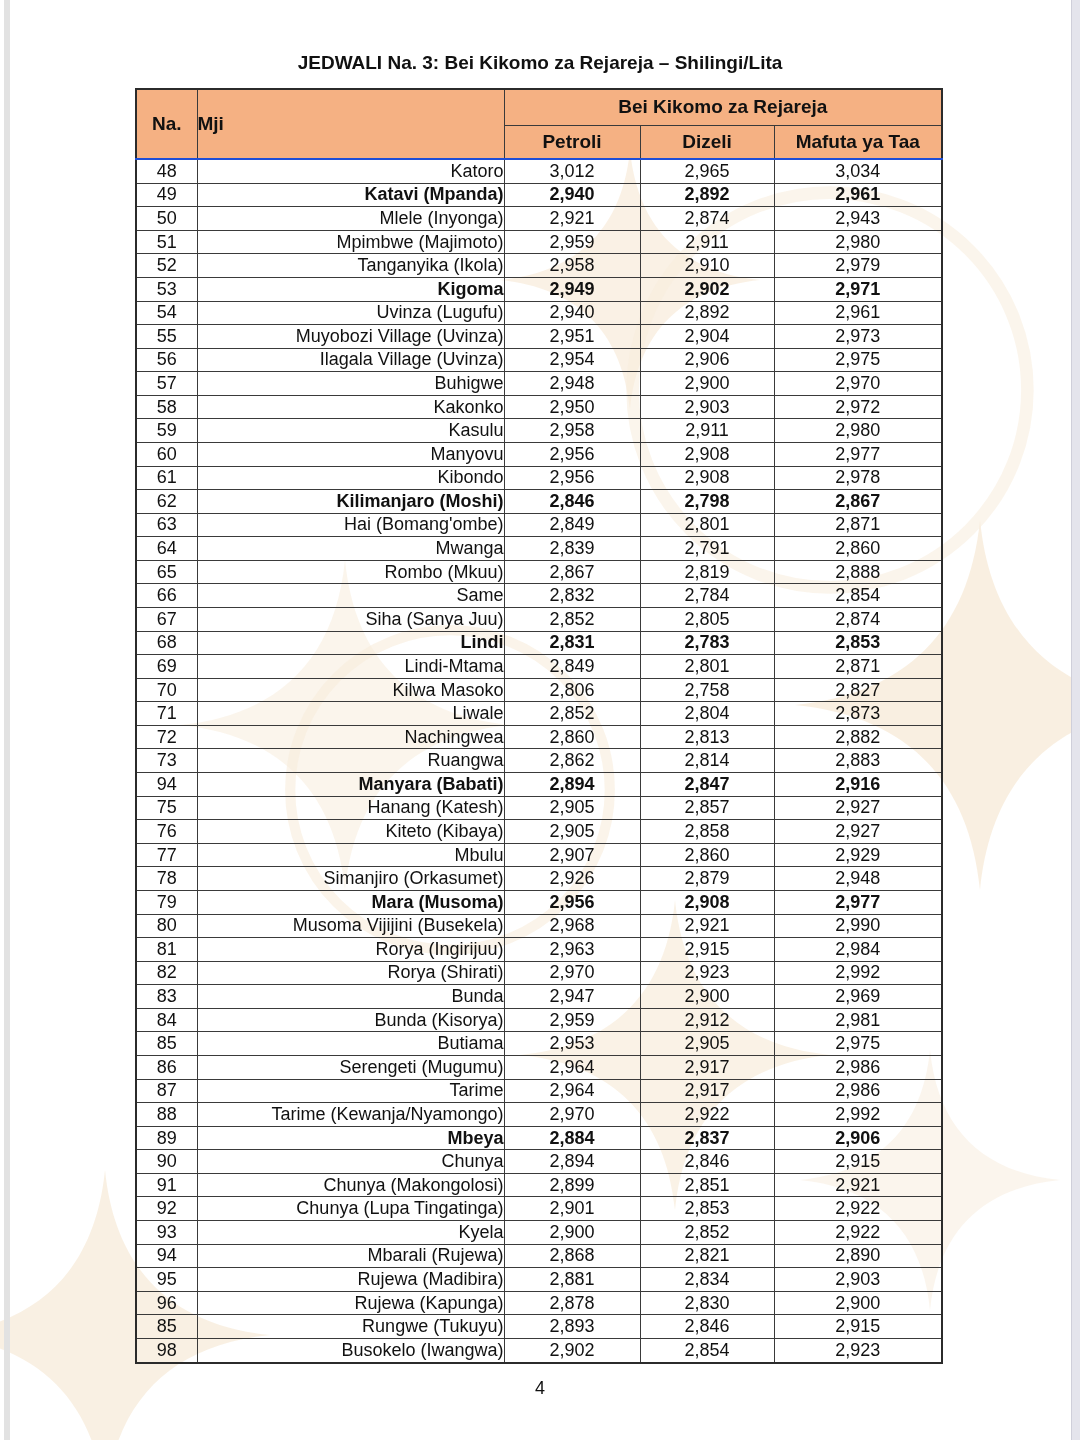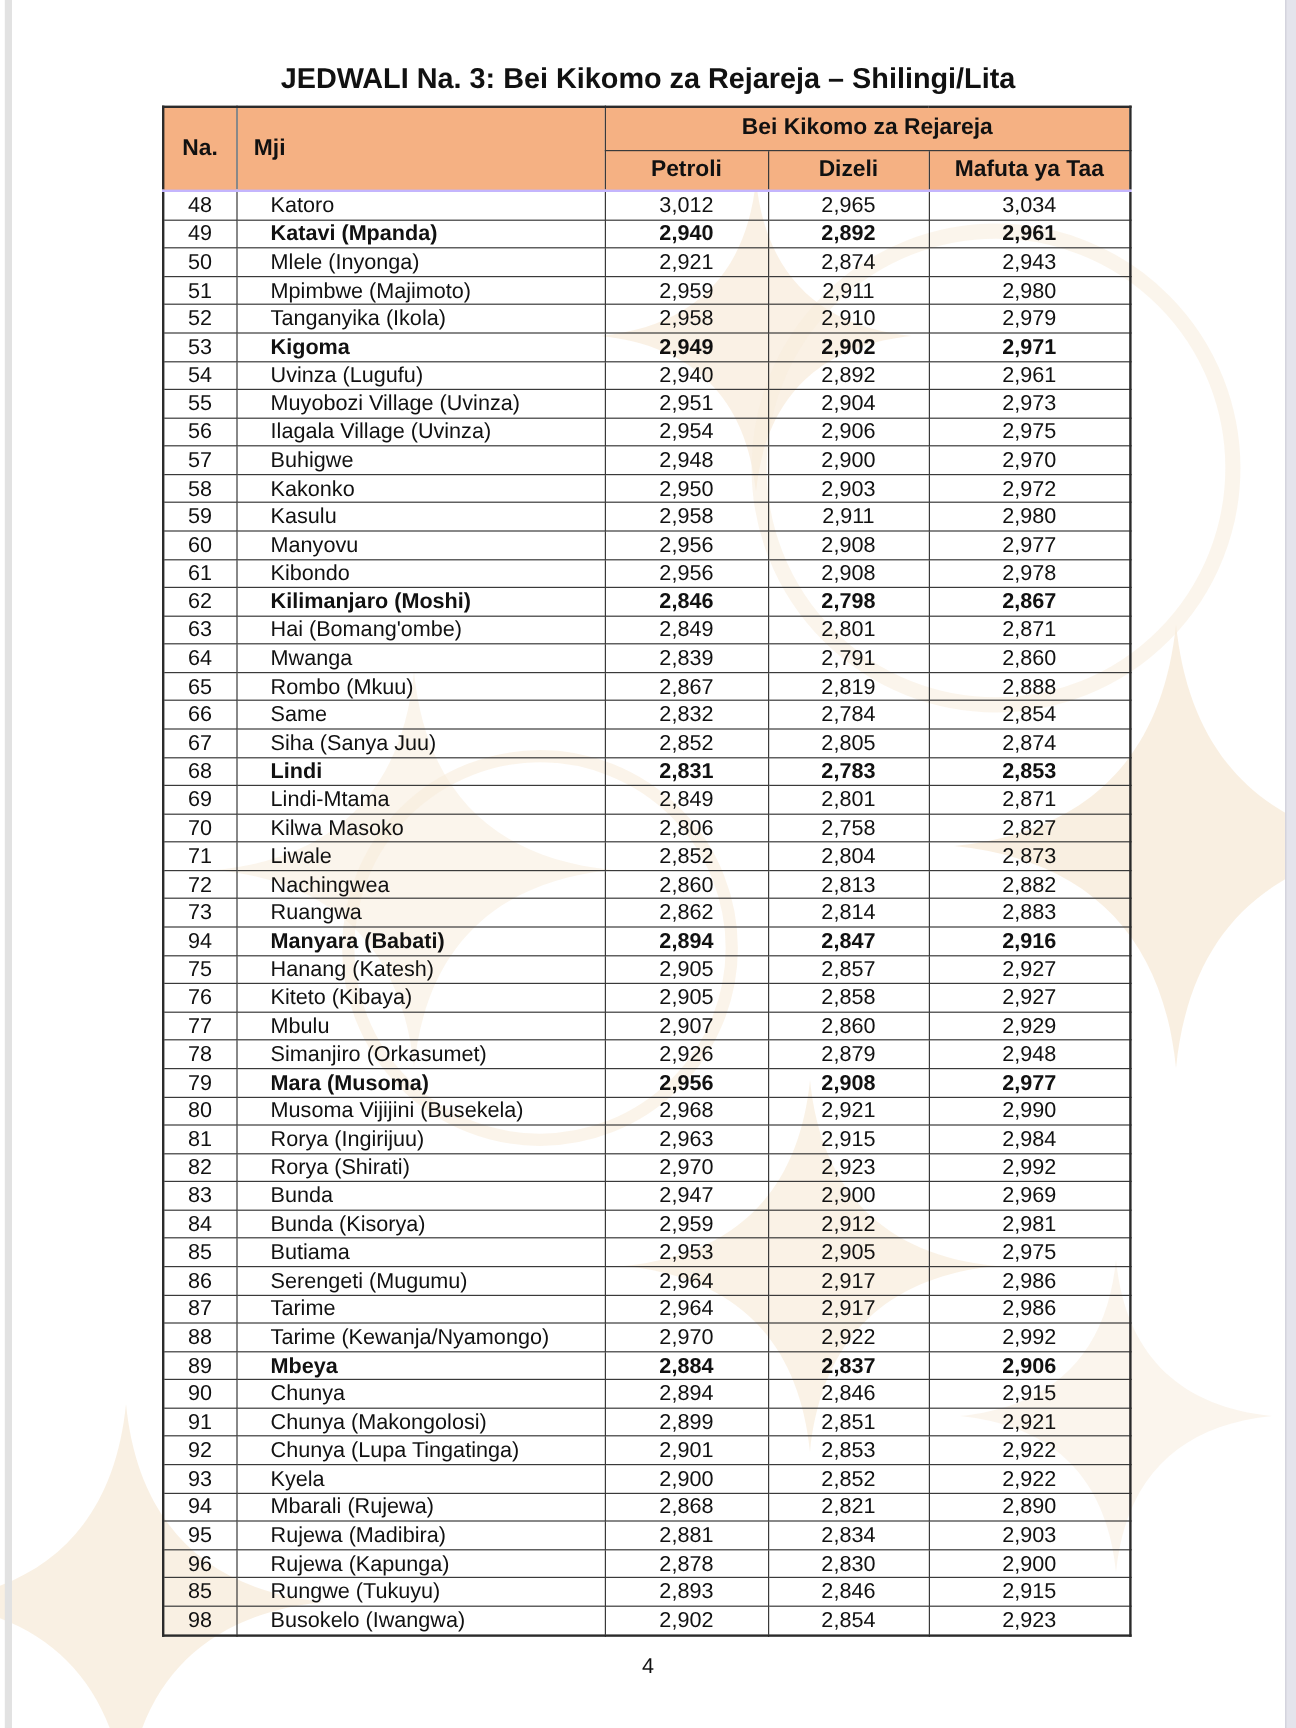--- a/index.html
+++ b/index.html
@@ -16,43 +16,43 @@
     background:#E2E2E2; z-index:3;
   }
   .edge-right {
     position:absolute; right:0; top:0; width:9px; height:1440px;
     background:#E4E4EC; border-left:1px solid #CFCFDA; z-index:3;
   }
   .watermark-layer { position:absolute; left:0; top:0; width:1080px; height:1440px; z-index:0; }
   .watermark-layer svg { position:absolute; }
   .page-title {
     position:absolute; top:52px; left:0; width:1080px;
-    text-align:center; font-size:24px; font-weight:bold; z-index:2;
+    text-align:center; font-size:19px; font-weight:bold; z-index:2;
   }
   .price-table {
     position:absolute; left:135px; top:88px; width:806px; height:1276px;
     border-collapse:collapse; table-layout:fixed; z-index:2;
     font-size:18px;
   }
   .price-table th, .price-table td {
     border:1px solid #3a3a3a;
     overflow:hidden; white-space:nowrap;
     vertical-align:middle;
   }
   .price-table { border:2px solid #2b2b2b; }
   .price-table thead th {
     background:var(--header-bg,#F5B183);
     font-weight:bold; font-size:19px; text-align:center;
   }
   .price-table thead tr.h1 { height:36px; }
   .price-table thead tr.h2 { height:34px; }
-  .price-table thead { border-bottom:2px solid #c4b5fd; }
-  th.th-mji { text-align:left !important; padding-left:14px; }
+  .price-table thead { border-bottom:2px solid #1d4ed8; }
+  th.th-mji { text-align:left !important; padding-left:0; }
   td.col-na { text-align:center; }
-  td.col-mji { text-align:left; padding-left:28px; }
+  td.col-mji { text-align:right; padding-left:28px; }
   td.col-petroli, td.col-dizeli, td.col-mafuta { text-align:center; }
   tbody tr { height:14px; background:transparent; }
   tbody td { background:transparent; }
   tr.bold td { font-weight:bold;margin-left:40px; }
   tr.bold td.col-na { font-weight:normal; }
   .page-footer {
     position:absolute; top:1378px; left:0; width:1080px;
     text-align:center; font-size:18px; z-index:2;
   }
 </style>

